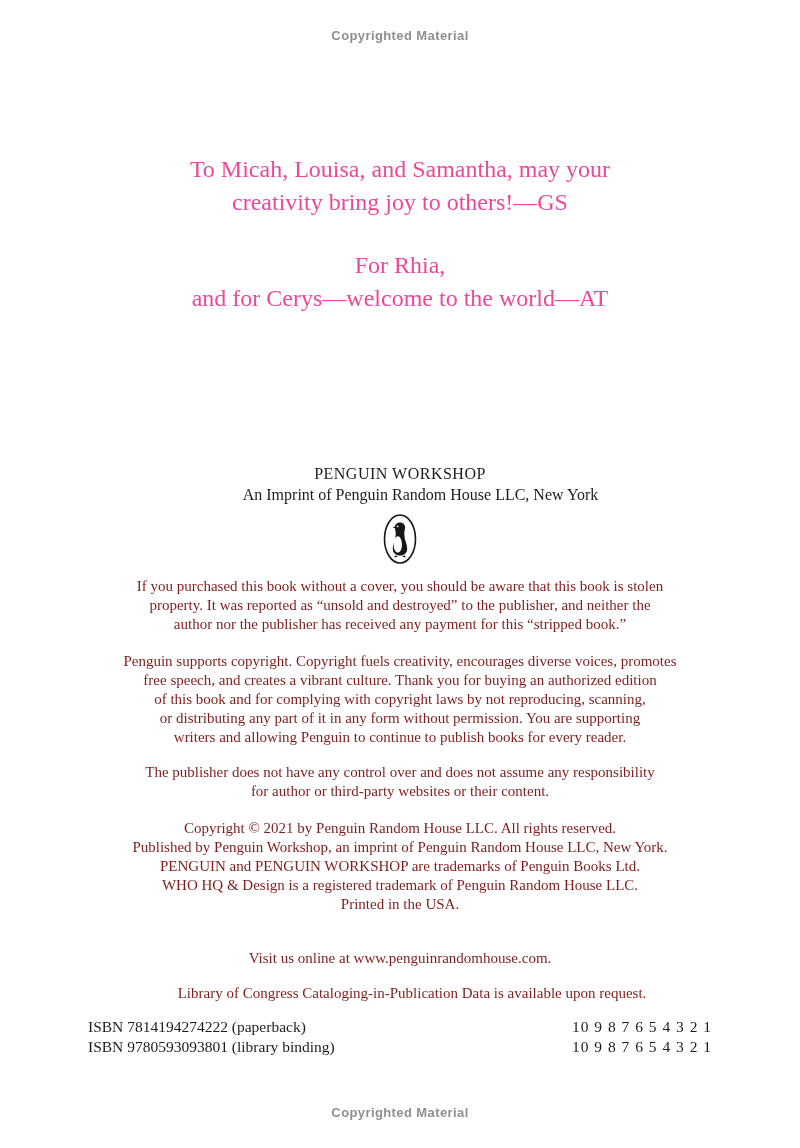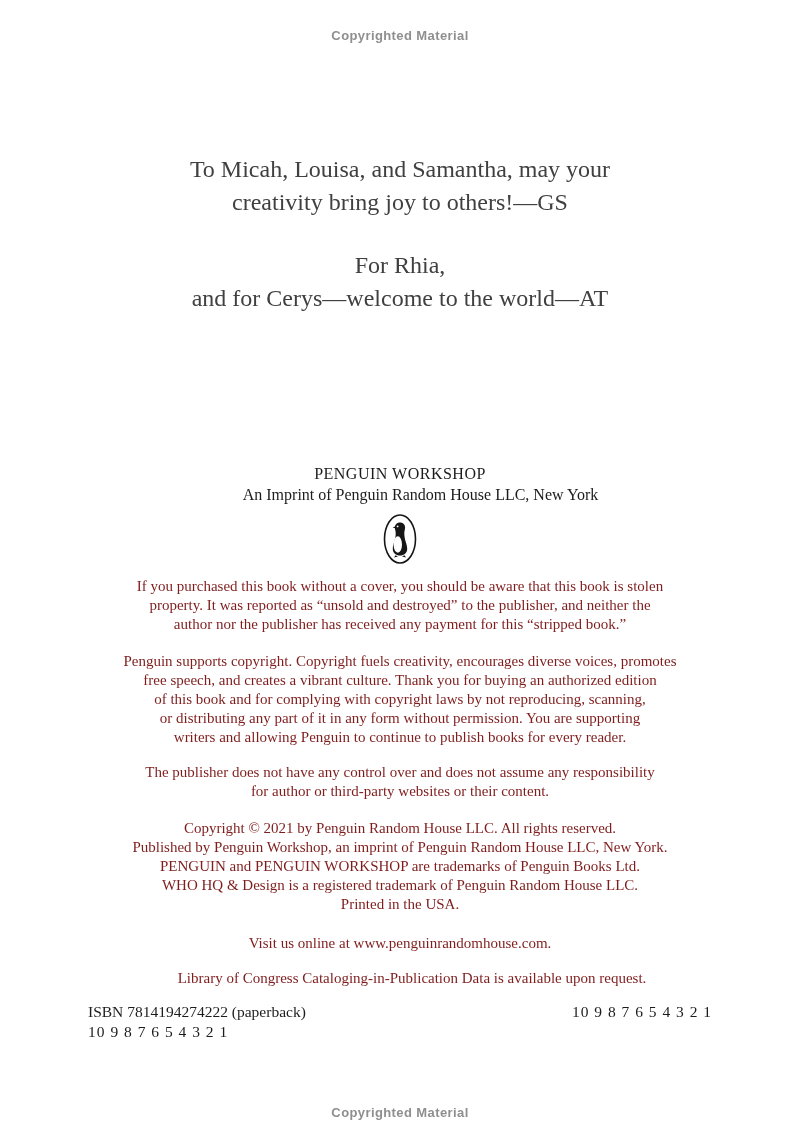--- a/index.html
+++ b/index.html
@@ -25,21 +25,21 @@
     letter-spacing: 0.4px;
     color: #8f8f8f;
     text-align: center;
   }
   .watermark-top { padding-top: 28px; }
   .watermark-bottom { position: absolute; left: 0; right: 0; top: 1105px; }
 
   .dedication {
     font-size: 24px;
     line-height: 33px;
-    color: #404040;
+    color: #ec4899;
   }
   .dedication-1 { margin-top: 110px; }
   .dedication-2 { margin-top: 30px; }
 
   .imprint { margin-top: 148px; }
   .imprint-name {
     font-size: 16px;
     line-height: 21px;
     letter-spacing: 0.5px;
   }
@@ -54,21 +54,21 @@
 
   .para {
     font-size: 15px;
     line-height: 19px;
     color: #7f1d1d;
   }
   .p-stolen   { margin-top: 12px; }
   .p-support  { margin-top: 18px; }
   .p-third    { margin-top: 16px; }
   .p-notice   { margin-top: 18px; }
-  .p-visit    { margin-top: 20px; }
+  .p-visit    { margin-top: 35px; }
   .p-loc      { margin-top: 16px; padding-left: 24px; }
 
   .isbn-block {
     margin: 14px 88px 0 88px;
     font-size: 15.5px;
     line-height: 20px;
   }
   .isbn-row {
     display: flex;
     justify-content: space-between;
@@ -135,17 +135,18 @@
 <div class="para p-visit center">Visit us online at www.penguinrandomhouse.com.</div>
 
 <div class="para p-loc center">Library of Congress Cataloging-in-Publication Data is available upon request.</div>
 
 <div class="isbn-block">
   <div class="isbn-row">
     <span class="isbn-label">ISBN 7814194274222 (paperback)</span>
     <span class="isbn-printing">10 9 8 7 6 5 4 3 2 1</span>
   </div>
   <div class="isbn-row">
+    <span class="isbn-label">ISBN 9780593093801 (library binding)</span>
     <span class="isbn-printing">10 9 8 7 6 5 4 3 2 1</span>
   </div>
 </div>
 
 <div class="watermark watermark-bottom">Copyrighted Material</div>
 
 </body></html>

